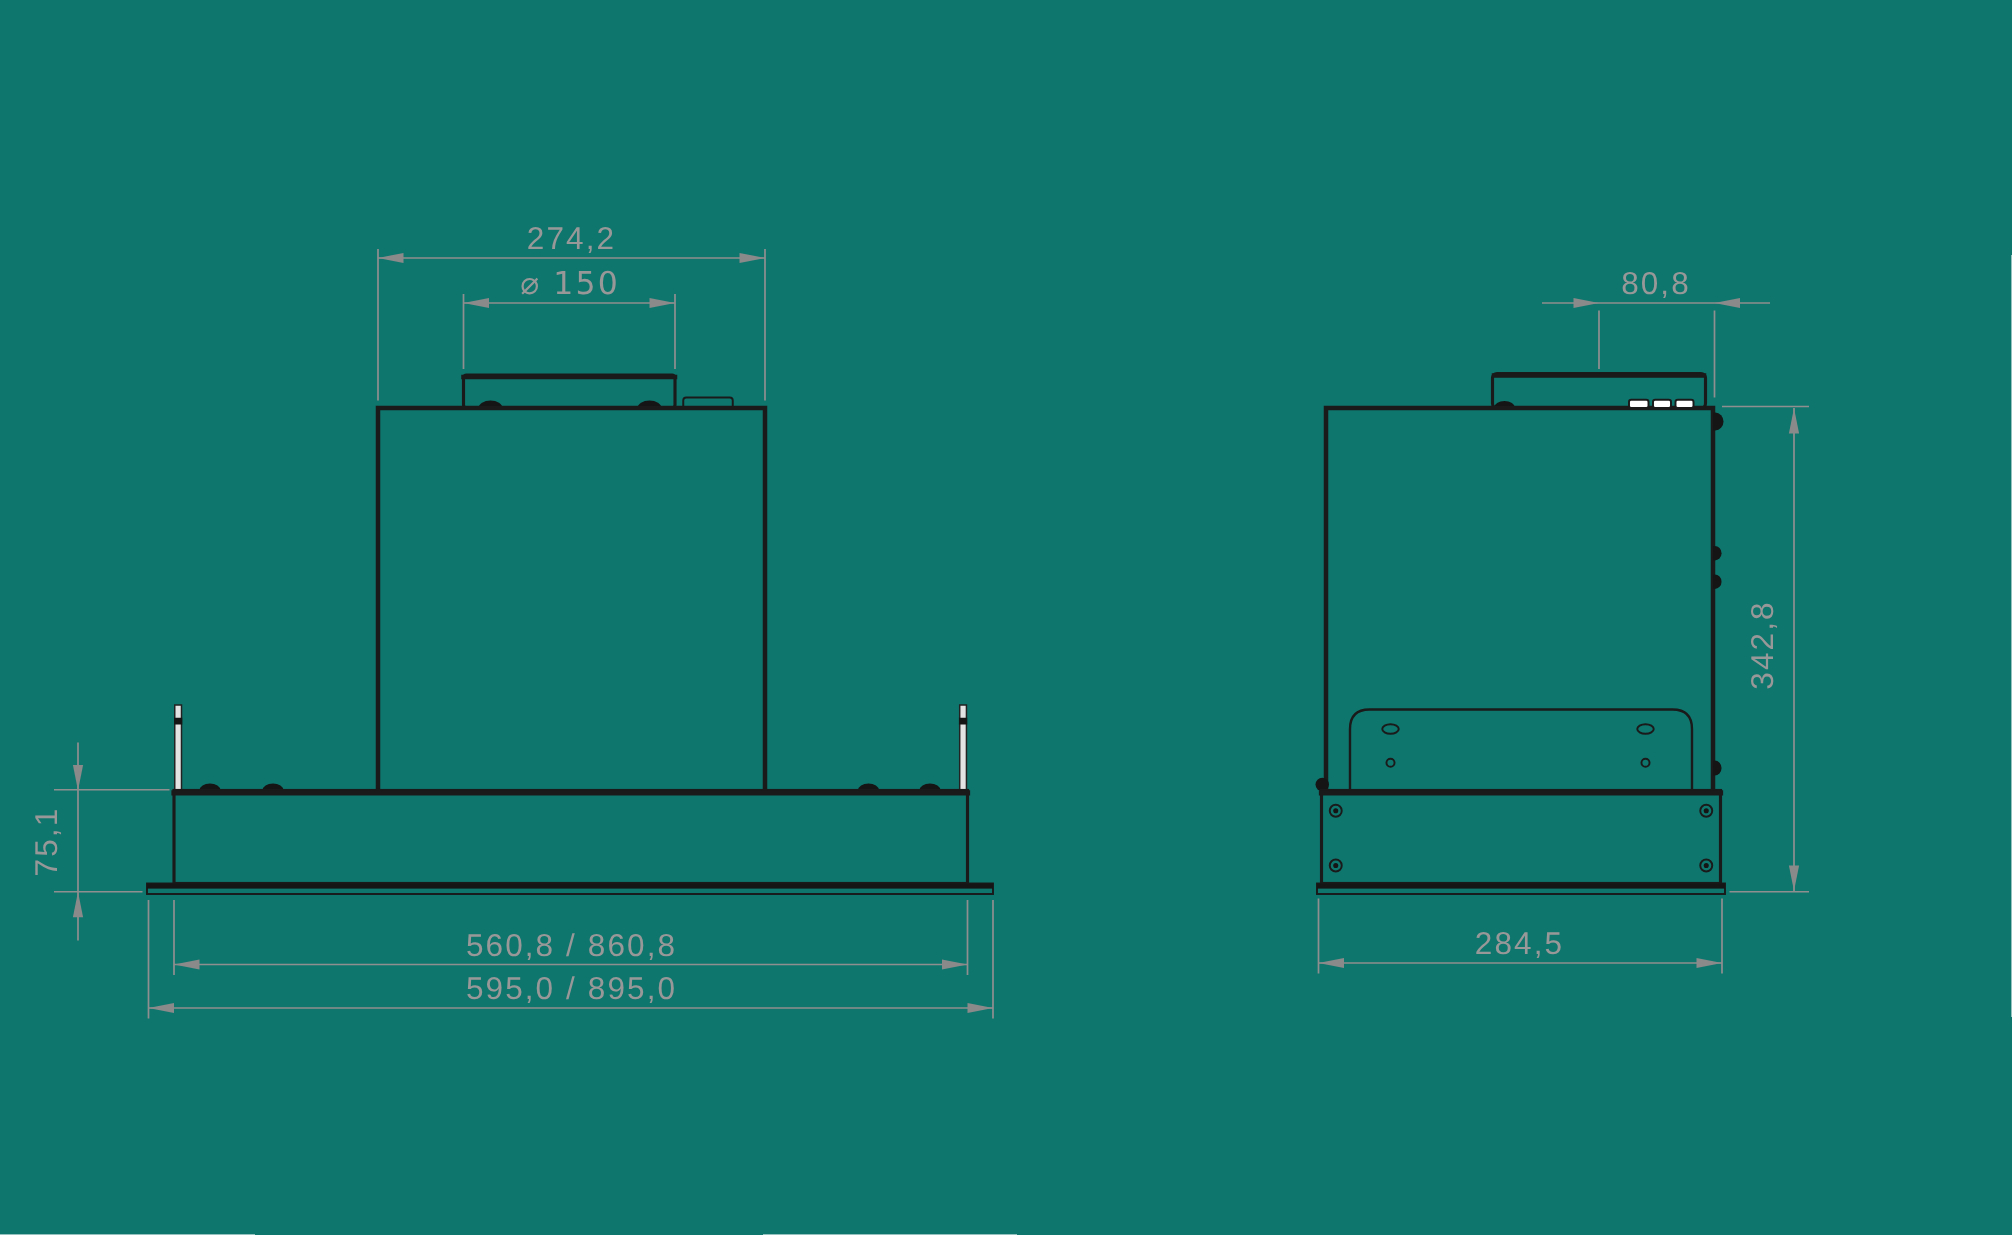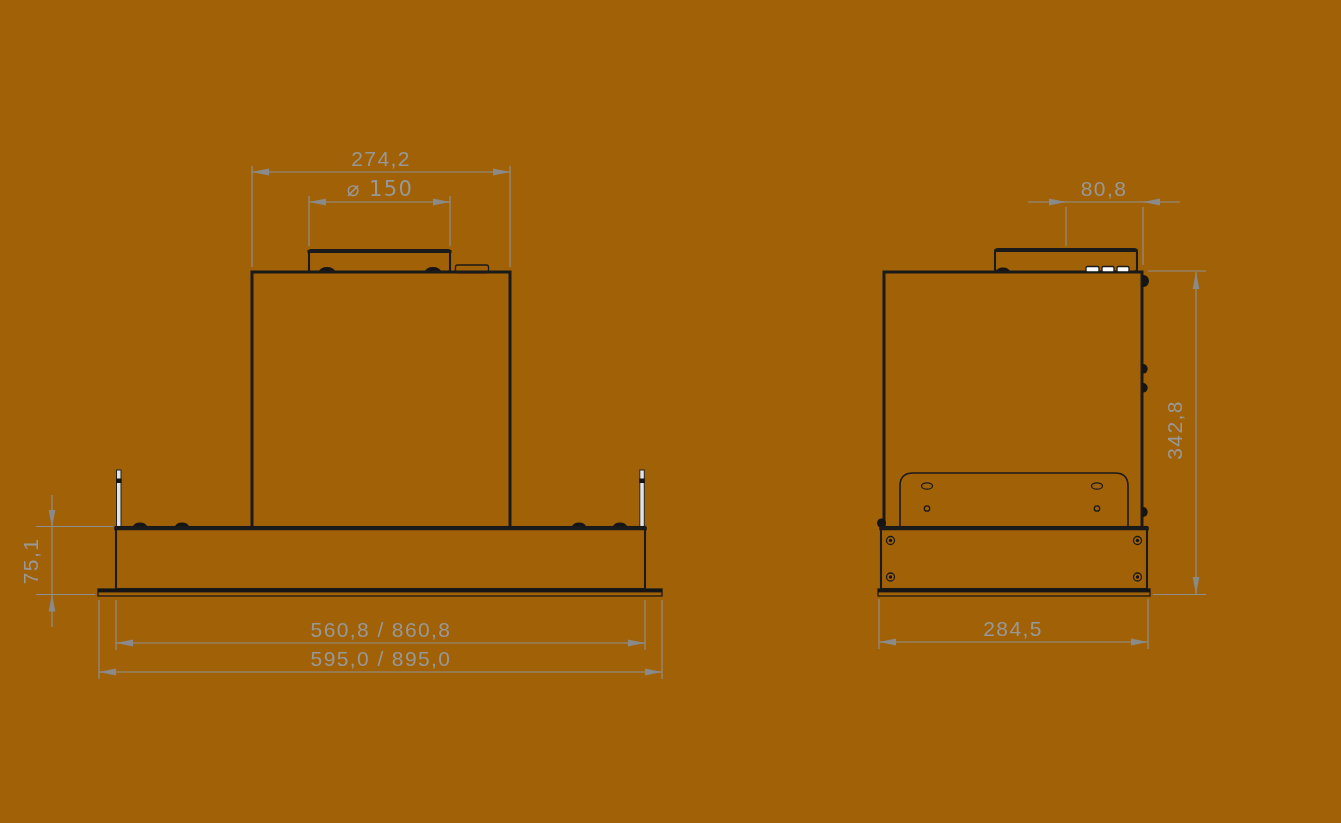--- a/index.html
+++ b/index.html
@@ -1,16 +1,16 @@
 <!DOCTYPE html>
 <html><head>
 <meta charset="utf-8">
 <style>
   html,body{margin:0;padding:0;background:#ffffff;}
-  .stage{position:relative;width:1341px;height:823px;background:#a16207;overflow:hidden;}
+  .stage{position:relative;width:1341px;height:823px;background:#0f766e;overflow:hidden;}
   svg{display:block;}
   .outline{stroke:#1a1a1a;fill:none;stroke-linecap:square;}
   .w3{stroke-width:3;}
   .w35{stroke-width:3.5;}
   .w2{stroke-width:2.1;}
   .w16{stroke-width:1.6;}
   .w13{stroke-width:1.3;}
   .solid{fill:#151515;stroke:none;}
   .bracket{fill:#e3e3e3;stroke:#222;stroke-width:1;}
   .dimline{stroke:#8f8f8f;stroke-width:1.15;fill:none;stroke-linecap:butt;}

